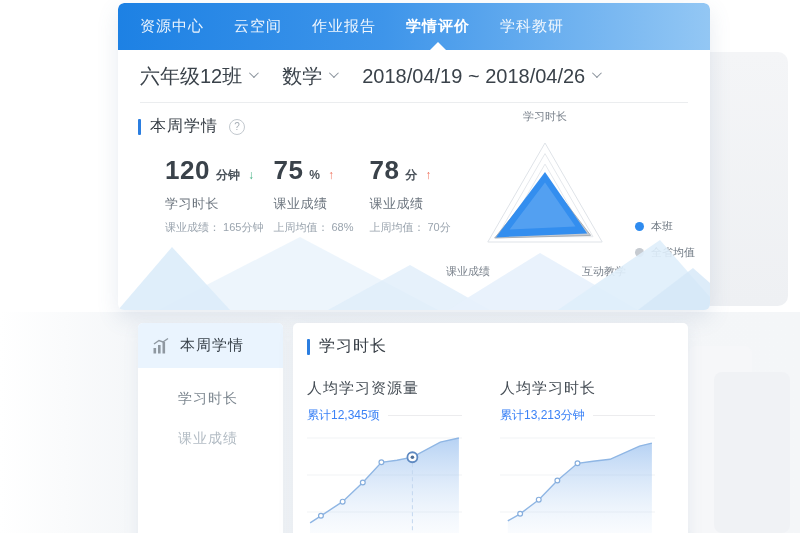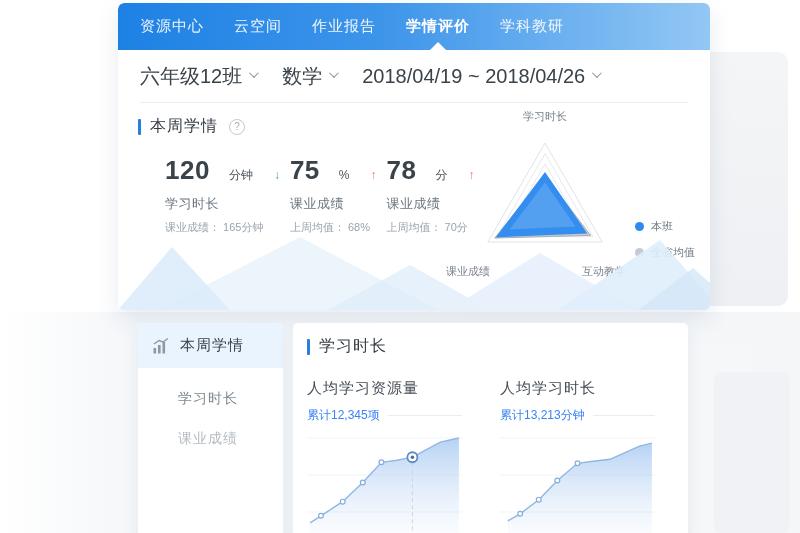--- a/index.html
+++ b/index.html
@@ -39,23 +39,23 @@
   .divider { height:1px; background:#ebedef; margin:0 22px; }
 
   .section-header { display:flex; align-items:center; gap:9px; margin:13px 0 0 20px; }
   .accent-bar { width:3px; height:16px; background:#2b7ee0; border-radius:1px; }
   .section-title { font-size:16px; color:#353c44; font-weight:500; letter-spacing:1px; }
   .help-icon { width:16px; height:16px; border:1px solid #c3c9cf; border-radius:50%;
     color:#a6aeb6; font-size:10px; display:flex; align-items:center; justify-content:center; margin-left:2px; }
 
   .stats { position:absolute; left:47px; top:152px; display:flex; gap:10px; }
   .stat { min-width:86px; }
-  .stat-value-row { display:flex; align-items:baseline; gap:19px; white-space:nowrap; }
+  .stat-value-row { display:flex; align-items:baseline; gap:6px; white-space:nowrap; }
   .stat-value { font-size:26px; font-weight:bold; color:#3a424a; letter-spacing:.5px; }
-  .stat-unit { font-size:12px; font-weight:normal; color:#4a525a; }
+  .stat-unit { font-size:12px; font-weight:bold; color:#4a525a; }
   .arrow { font-size:12px; font-weight:bold; margin-left:2px; }
   .arrow.up { color:#f0715c; }
   .arrow.down { color:#43b183; }
   .stat-label { font-size:13px; color:#6b747e; margin-top:9px; letter-spacing:.5px; }
   .stat-prev { font-size:11px; color:#9aa4ae; margin-top:7px; white-space:nowrap; }
 
   .radar-wrap { position:absolute; left:322px; top:106px; width:210px; height:176px; }
   .radar-label { position:absolute; font-size:11px; color:#7a828c; white-space:nowrap; }
   .radar-label.top { left:50%; top:0; transform:translateX(-50%); }
   .radar-label.bl { left:6px; bottom:6px; }

